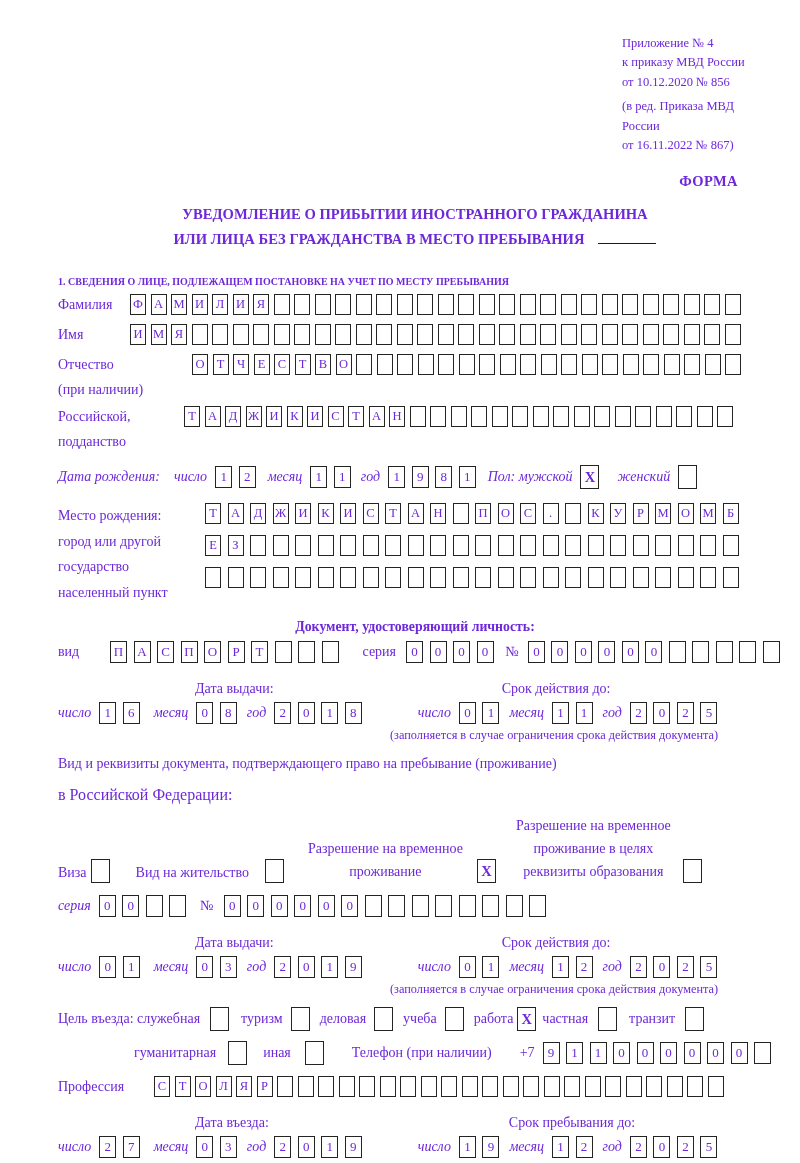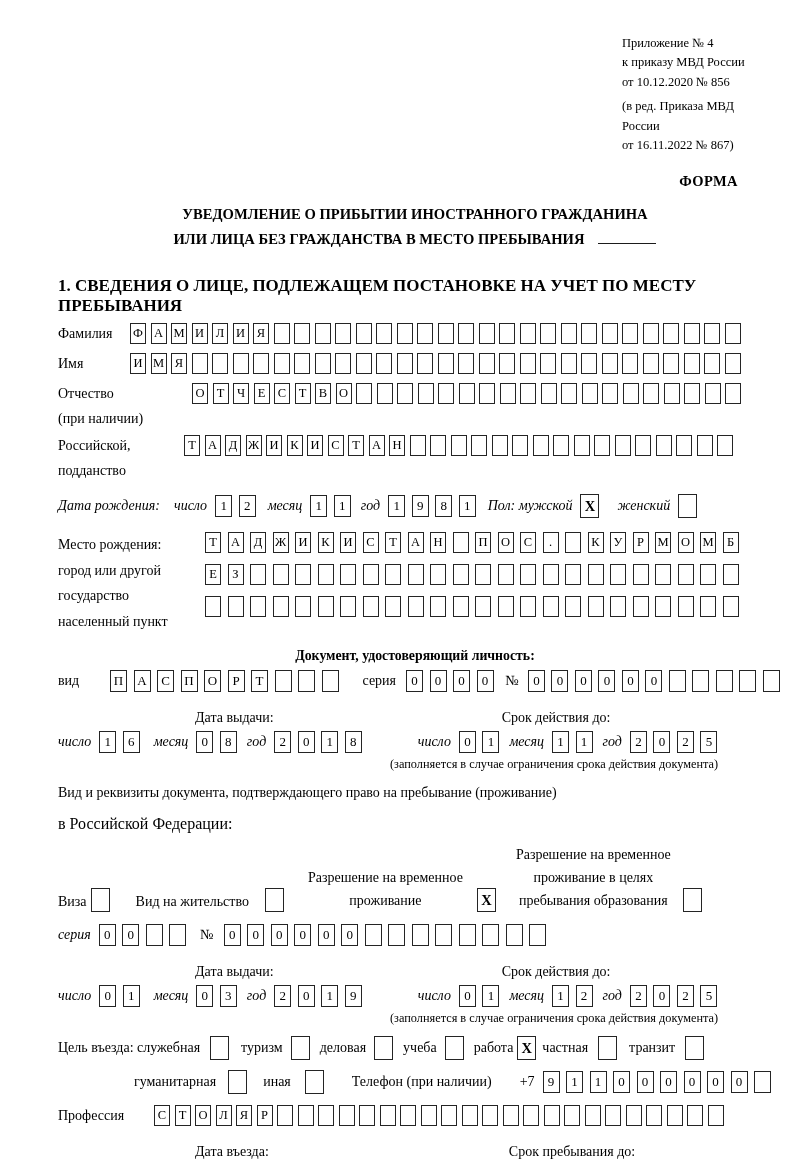--- a/index.html
+++ b/index.html
@@ -1,27 +1,27 @@
 <!DOCTYPE html>
 <html><head>
 <meta charset="utf-8">
 <style>
   html,body{margin:0;padding:0;background:#f3f3f1;}
   .sheet{
     position:relative;box-sizing:border-box;width:800px;height:1163px;
-    background:#ffffff;color:#000000;overflow:hidden;
+    background:#ffffff;color:#6d28d9;overflow:hidden;
     font-family:"Liberation Serif","DejaVu Serif",serif;
     padding:34px 28px 0 58px;
   }
   .appendix{margin-left:564px;font-size:12.5px;line-height:1.55;}
   .appendix .agap{height:5px;}
   .forma{font-weight:bold;font-size:14.5px;text-align:right;padding-right:34px;margin-top:18px;letter-spacing:.4px;}
   .title{font-weight:bold;font-size:14.6px;text-align:center;line-height:1.7;margin-top:12px;}
   .uline{display:inline-block;width:58px;border-bottom:1.7px solid #1b1b1b;height:13px;margin-left:14px;}
-  .sec{font-weight:bold;font-size:17px;margin-top:24px;}
+  .sec{font-weight:bold;font-size:10px;margin-top:24px;}
   .row{display:flex;align-items:flex-start;margin-top:9px;}
   .lbl{font-size:14px;line-height:1.35;}
   .cells{display:flex;gap:4.5px;}
   .cells.g6{gap:6.5px;}
   .cell{
     flex:0 0 auto;width:14px;height:19px;border:1.6px solid #242424;
     font-size:12.5px;line-height:19px;text-align:center;background:#fff;
   }
   .drow{display:flex;align-items:center;font-size:14px;}
   .drow .cells{gap:6.5px;}
@@ -418,21 +418,21 @@
     <div class="ctr" style="margin-left:24px">
       <div>Разрешение на временное</div>
       <div>проживание</div>
     </div>
     <span class="cells cbx" style="margin-left:14px">
         <span class="cell">X</span>
       </span>
     <div class="ctr" style="margin-left:20px">
       <div>Разрешение на временное</div>
       <div>проживание в целях</div>
-      <div>пребывания образования</div>
+      <div>реквизиты образования</div>
     </div>
     <span class="cells cbx" style="margin-left:12px">
         <span class="cell"></span>
       </span>
   </div>
 
   <div class="drow" style="margin-top:12px">
     <span class="mr8">серия</span>
     <span class="cells g6">
         <span class="cell">0</span>

